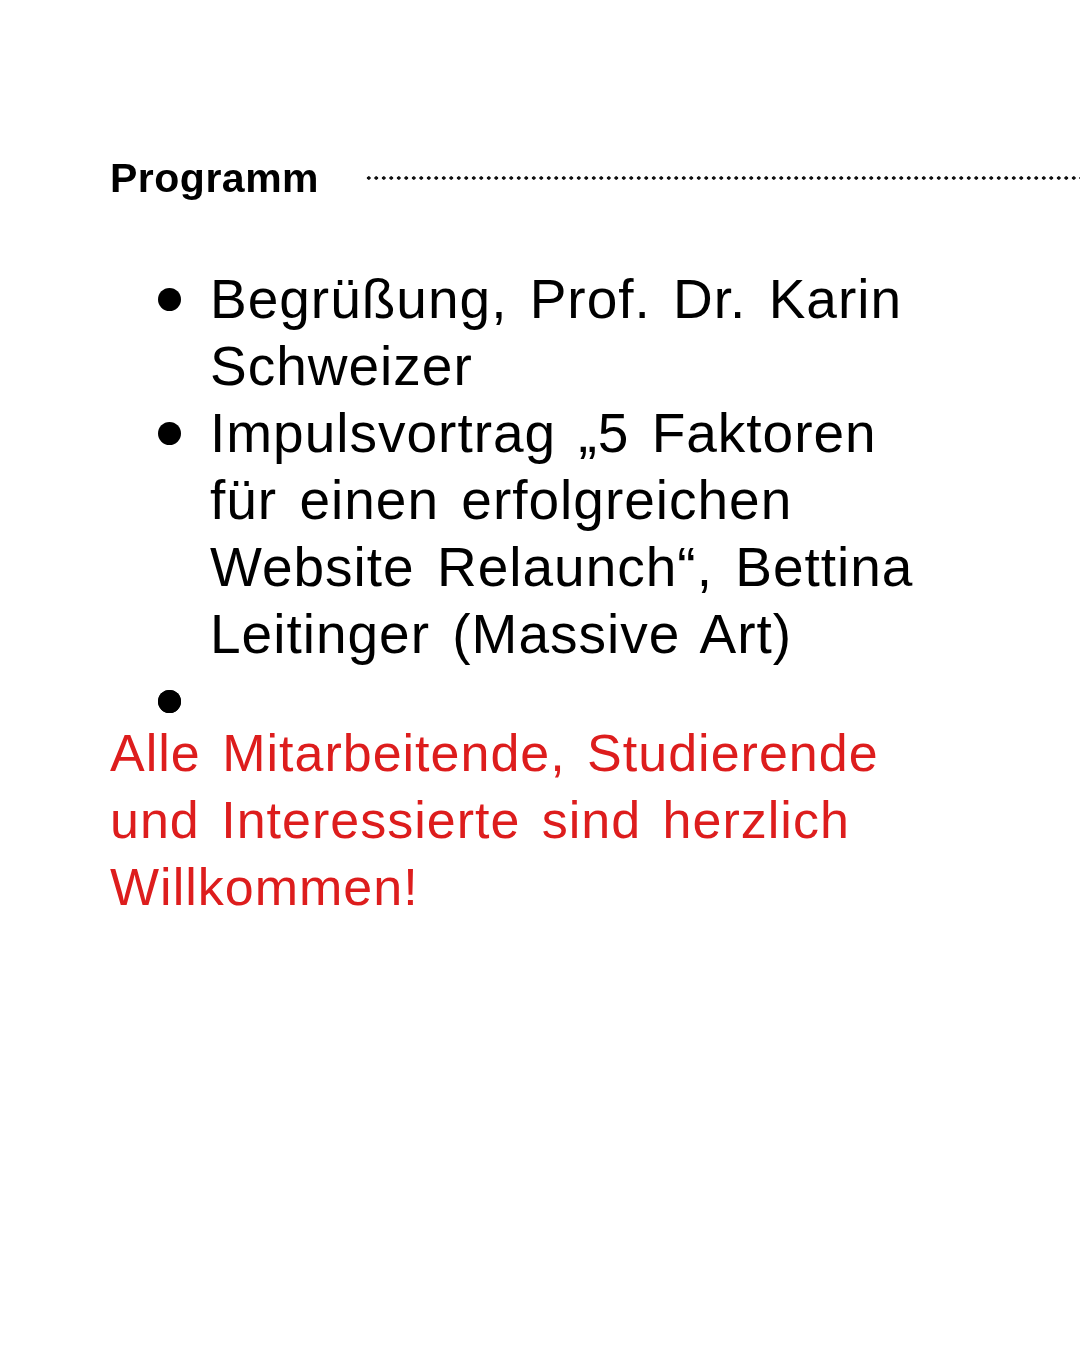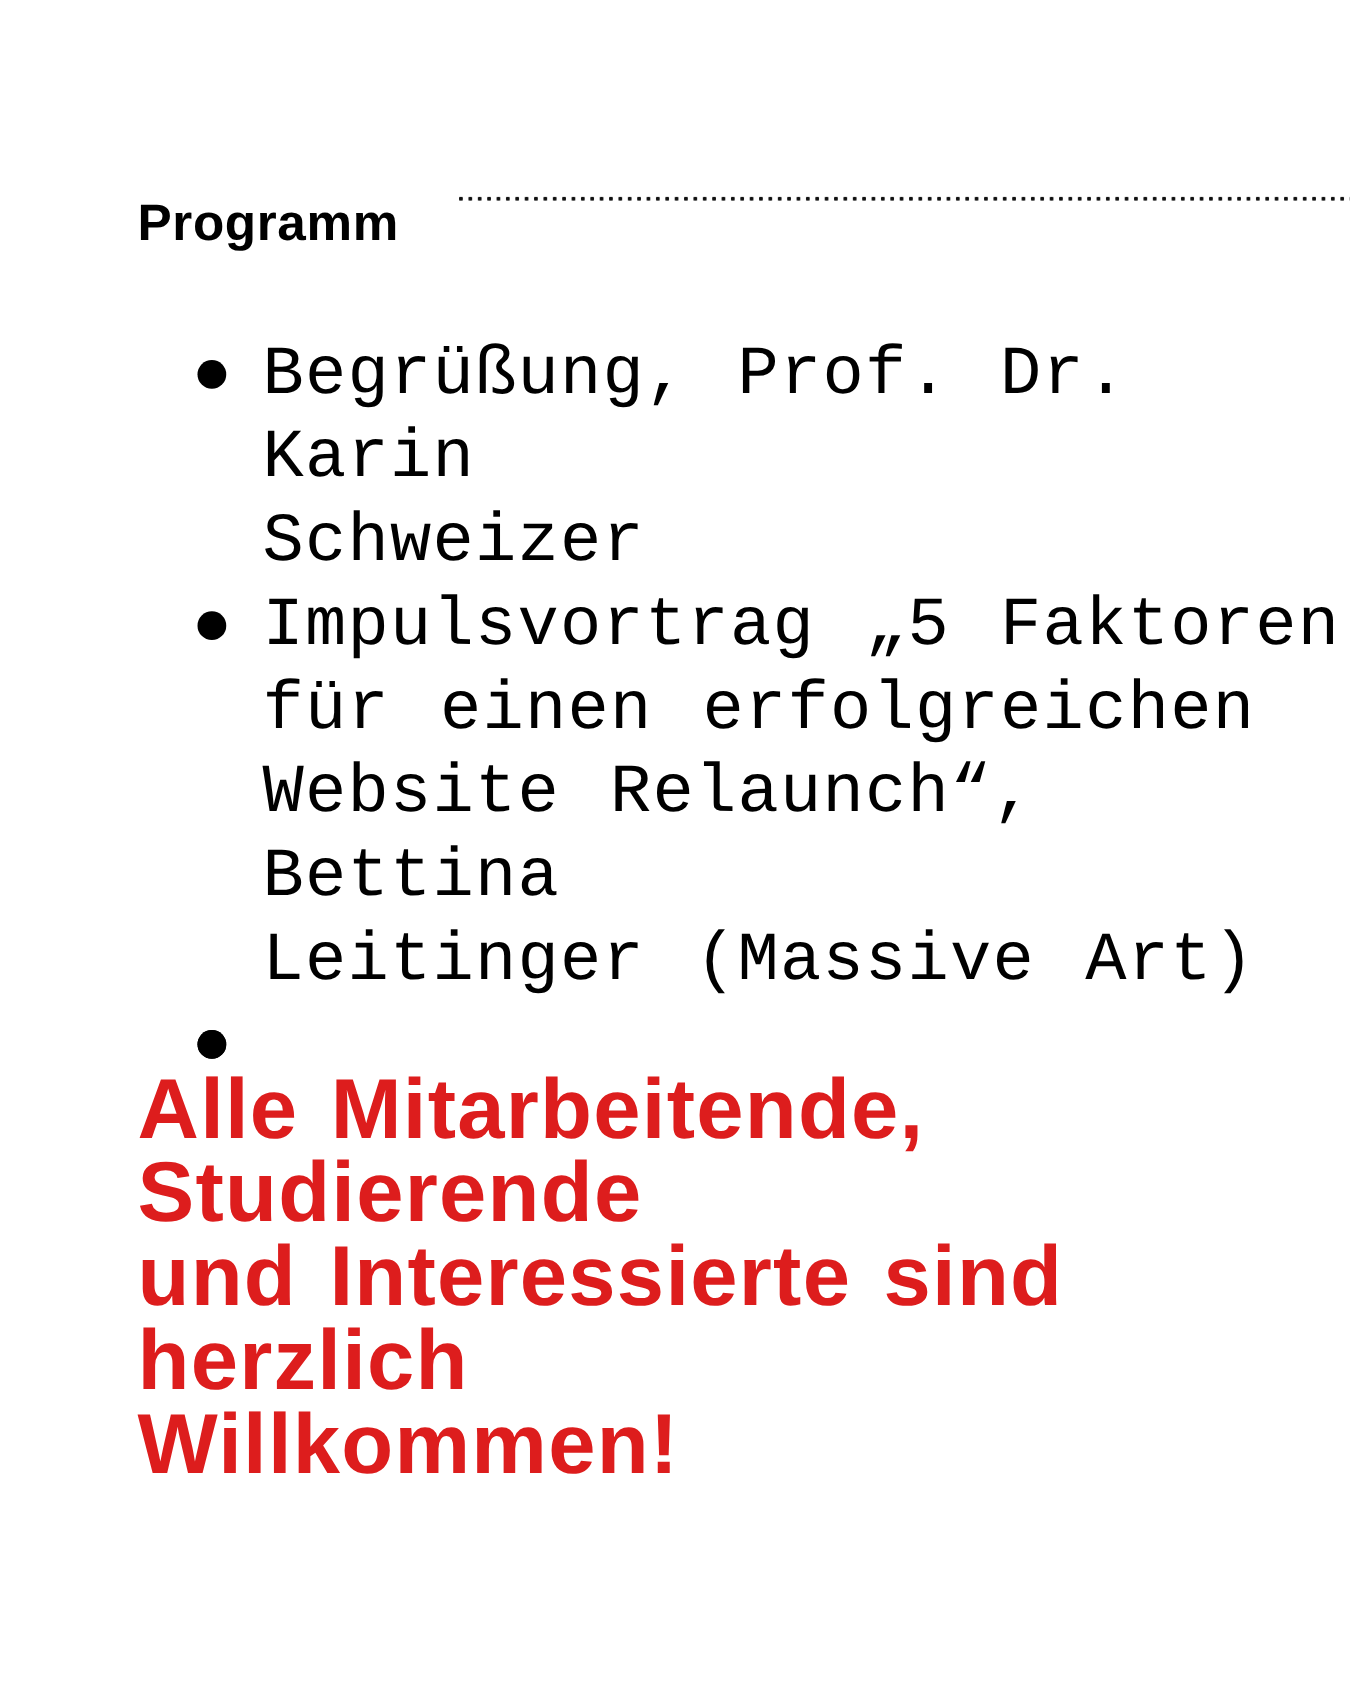--- a/index.html
+++ b/index.html
@@ -16,20 +16,21 @@
   }
   .page {
     position: relative;
     width: 1080px;
     height: 1350px;
     background: #ffffff;
   }
   
   .header-row {
     display: flex;
+    align-items: center;
     margin: 156px 0 0 110px;
     height: 44px;
   }
   .page-title {
     margin: 0;
     font-size: 41px;
     line-height: 44px;
     font-weight: 800;
     letter-spacing: 0.5px;
     color: #000000;
@@ -50,44 +51,42 @@
     margin: 66px 0 0 0;
     padding: 0 0 0 210px;
     font-size: 55px;
     line-height: 67px;
     letter-spacing: 1px;
     word-spacing: 6px;
     color: #000000;
   }
   .program-list li {
     position: relative;
-    font-family: Liberation Mono, monospace;
   }
   .bullet {
     position: absolute;
     left: -52px;
     top: 22px;
     width: 23px;
     height: 23px;
     border-radius: 50%;
     background: #000000;
   }
   .item-text {
     white-space: pre-line;
   }
   
   .welcome-note {
     margin: 52px 0 0 110px;
-    font-size: 68px;
+    font-size: 52px;
     line-height: 67px;
     letter-spacing: 1px;
     word-spacing: 6px;
     color: #dd1d1d;
     white-space: pre-line;
-    font-weight: bold;
   }
 </style>
 </head>
 <body>
 
 <div class="page">
 
   <div class="header-row">
     <h1 class="page-title">Programm</h1>
     <div class="dotted-divider"></div>

